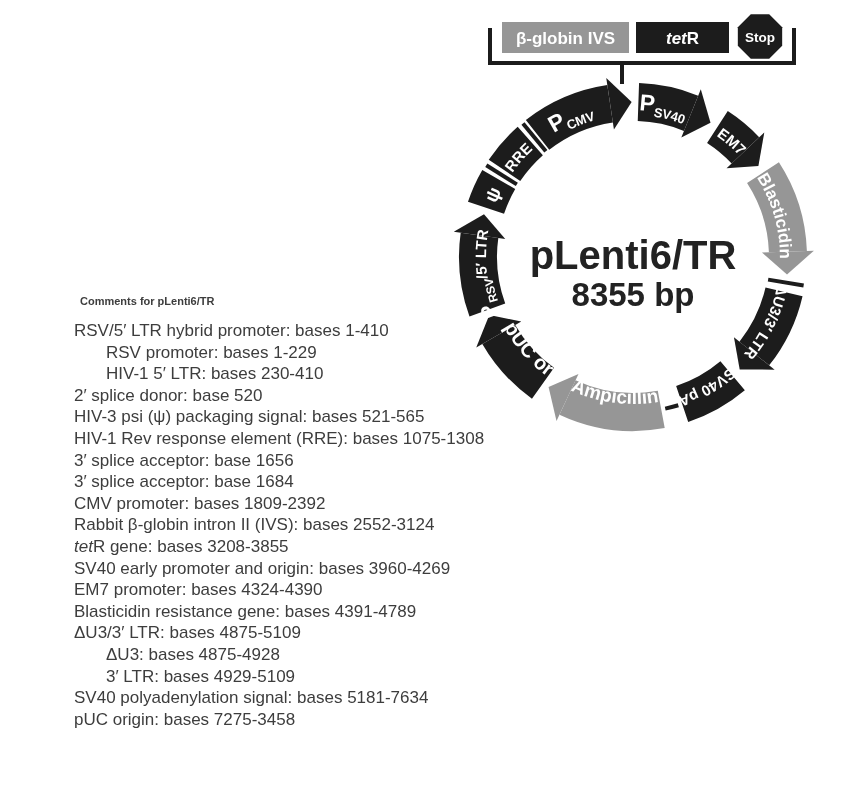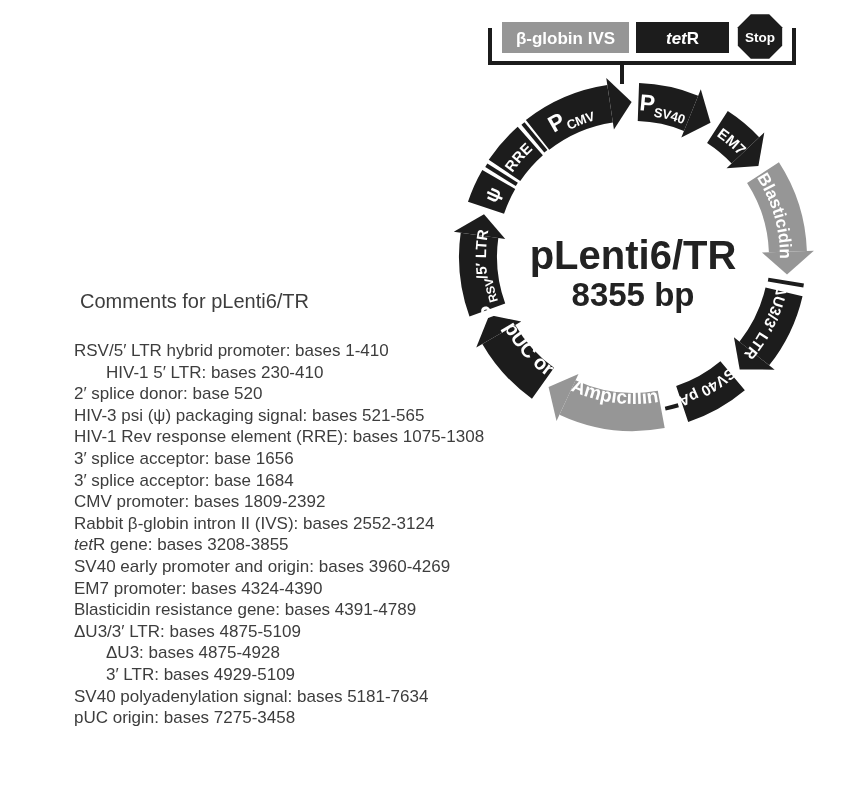--- a/index.html
+++ b/index.html
@@ -1,39 +1,40 @@
 <!DOCTYPE html>
 <html><head>
 <meta charset="utf-8">
 <style>
   html,body{margin:0;padding:0;background:#fff;}
   .page{position:relative;width:848px;height:800px;background:#fff;overflow:hidden;
         font-family:"Liberation Sans",sans-serif;}
   .comments{position:absolute;left:74px;top:290px;color:#3d3d3d;}
-  .c-head{font-weight:normal;font-size:20px;line-height:22px;padding-left:6px;}
+  .c-head{font-weight:bold;font-size:11px;line-height:22px;padding-left:6px;}
   .c-head .l2{padding-left:25px;}
-  .c-list{margin-top:28px;font-size:17px;line-height:21.6px;}
+  .c-list{margin-top:8px;font-size:17px;line-height:21.6px;}
   .cline{white-space:nowrap;}
   .cline.ind{padding-left:32px;}
   .cline i{font-style:italic;}
   #map{position:absolute;left:424px;top:0;width:424px;height:480px;}
   #map text{font-family:"Liberation Sans",sans-serif;font-weight:bold;fill:#ffffff;}
   #map text.center{fill:#222222;}
 </style>
 </head>
 <body>
 
 <div class="page">
 
   <div class="comments">
     <div class="c-head">
       <div>Comments for pLenti6/TR</div>
     </div>
     <div class="c-list" id="comment-list">
         <div class="cline"><span>RSV/5′ LTR hybrid promoter: bases 1-410</span></div>
+        <div class="cline ind"><span>RSV promoter: bases 1-229</span></div>
         <div class="cline ind"><span>HIV-1 5′ LTR: bases 230-410</span></div>
         <div class="cline"><span>2′ splice donor: base 520</span></div>
         <div class="cline"><span>HIV-3 psi (ψ) packaging signal: bases 521-565</span></div>
         <div class="cline"><span>HIV-1 Rev response element (RRE): bases 1075-1308</span></div>
         <div class="cline"><span>3′ splice acceptor: base 1656</span></div>
         <div class="cline"><span>3′ splice acceptor: base 1684</span></div>
         <div class="cline"><span>CMV promoter: bases 1809-2392</span></div>
         <div class="cline"><span>Rabbit β-globin intron II (IVS): bases 2552-3124</span></div>
         <div class="cline"><i>tet</i><span>R gene: bases 3208-3855</span></div>
         <div class="cline"><span>SV40 early promoter and origin: bases 3960-4269</span></div>

